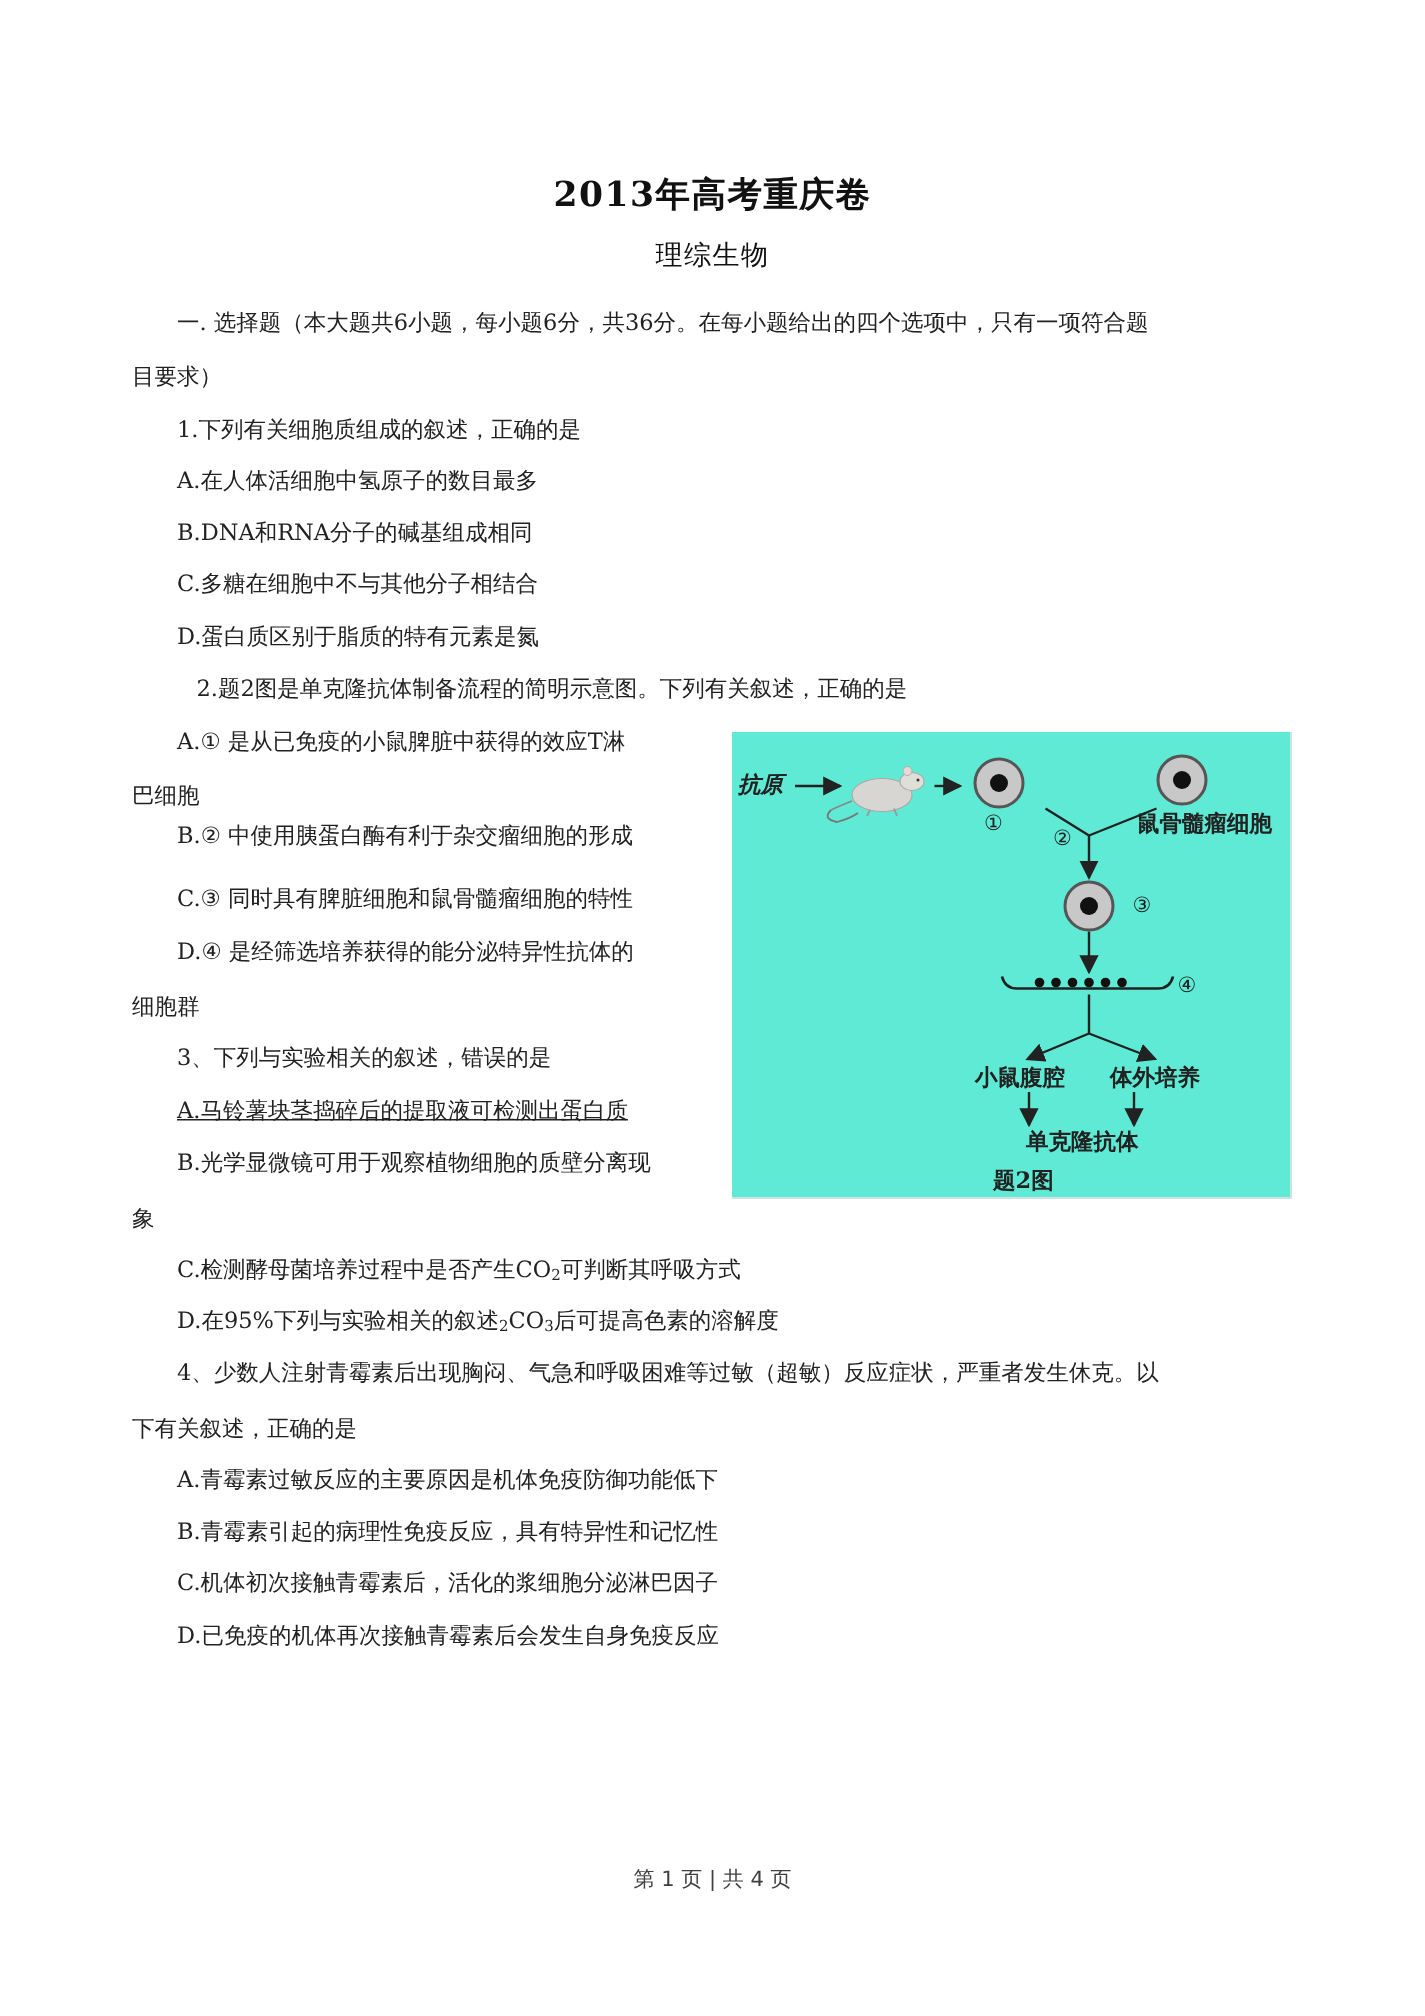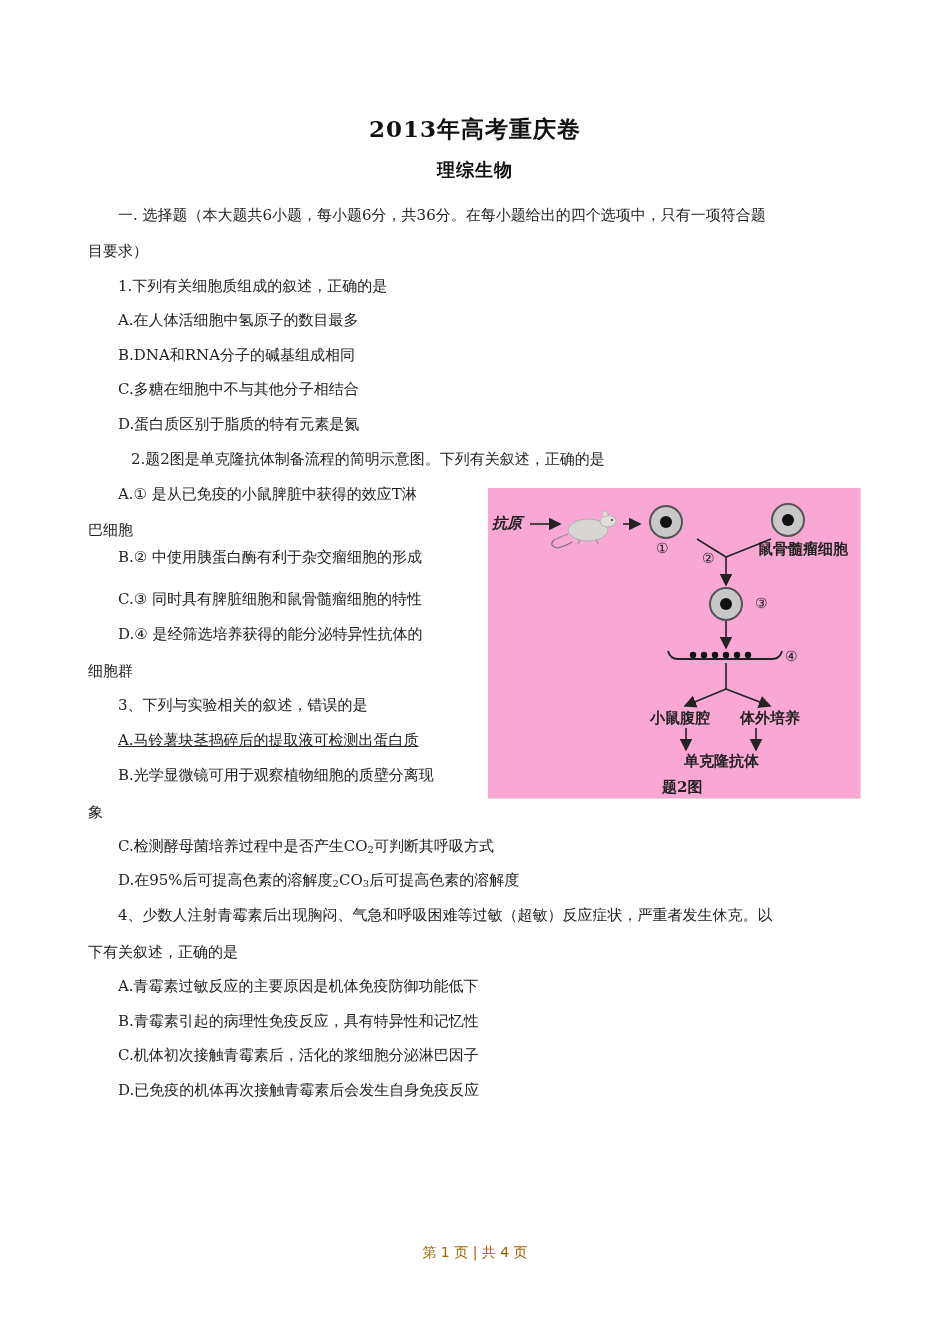--- a/index.html
+++ b/index.html
@@ -26,21 +26,21 @@
       letter-spacing: 1px;
       color: #111;
     }
     .subject-title {
       position: absolute;
       left: 0;
       width: 950px;
       top: 158px;
       text-align: center;
       font-size: 18px;
-      font-weight: bold;
+      font-weight: normal;
       letter-spacing: 1px;
       color: #111;
     }
     .line {
       position: absolute;
       font-size: 15px;
       line-height: 20px;
       white-space: nowrap;
       color: #222;
     }
@@ -49,21 +49,21 @@
     sub { font-size: 10px; vertical-align: -2px; line-height: 0; }
 
     .diagram {
       position: absolute;
       left: 488px;
       top: 488px;
       width: 372px;
       height: 310px;
       border-right: 1px solid #dcdcdc;
       border-bottom: 1px solid #dcdcdc;
-      background: #f9a8d4;
+      background: #5eead4;
     }
     .diagram .lbl {
       position: absolute;
       font-size: 15px;
       font-weight: bold;
       white-space: nowrap;
       color: #222;
     }
     .cell {
       position: absolute;
@@ -92,21 +92,21 @@
       color: #222;
     }
     .footer {
       position: absolute;
       left: 0;
       width: 950px;
       top: 1244px;
       text-align: center;
       font-family: "DejaVu Sans", "Liberation Sans", sans-serif;
       font-size: 14px;
-      color: #a16207;
+      color: #404040;
     }
   </style>
 </head>
 <body>
 
 <div class="page-title">2013年高考重庆卷</div>
 <div class="subject-title">理综生物</div>
 
 <div class="line indent" style="top:205px;">一. 选择题（本大题共6小题，每小题6分，共36分。在每小题给出的四个选项中，只有一项符合题</div>
 <div class="line flush" style="top:241px;">目要求）</div>
@@ -126,21 +126,21 @@
 <div class="line flush" style="top:661px;">细胞群</div>
 
 <div class="line indent" style="top:695px;">3、下列与实验相关的叙述，错误的是</div>
 <div class="line indent" style="top:730px;text-decoration:underline;">A.马铃薯块茎捣碎后的提取液可检测出蛋白质</div>
 <div class="line indent" style="top:765px;">B.光学显微镜可用于观察植物细胞的质壁分离现</div>
 <div class="line flush" style="top:802px;">象</div>
 <div class="line indent" style="top:836px;">
   <span>C.检测酵母菌培养过程中是否产生CO</span><sub>2</sub><span>可判断其呼吸方式</span>
 </div>
 <div class="line indent" style="top:870px;">
-  <span>D.在95%后可提高色素的溶解度</span><sub>2</sub><span>CO</span><sub>3</sub><span>后可提高色素的溶解度</span>
+  <span>D.在95%下列与实验相关的叙述</span><sub>2</sub><span>CO</span><sub>3</sub><span>后可提高色素的溶解度</span>
 </div>
 
 <div class="line indent" style="top:905px;">4、少数人注射青霉素后出现胸闷、气急和呼吸困难等过敏（超敏）反应症状，严重者发生休克。以</div>
 <div class="line flush" style="top:942px;">下有关叙述，正确的是</div>
 <div class="line indent" style="top:976px;">A.青霉素过敏反应的主要原因是机体免疫防御功能低下</div>
 <div class="line indent" style="top:1011px;">B.青霉素引起的病理性免疫反应，具有特异性和记忆性</div>
 <div class="line indent" style="top:1045px;">C.机体初次接触青霉素后，活化的浆细胞分泌淋巴因子</div>
 <div class="line indent" style="top:1080px;">D.已免疫的机体再次接触青霉素后会发生自身免疫反应</div>
 
 <div class="diagram">

